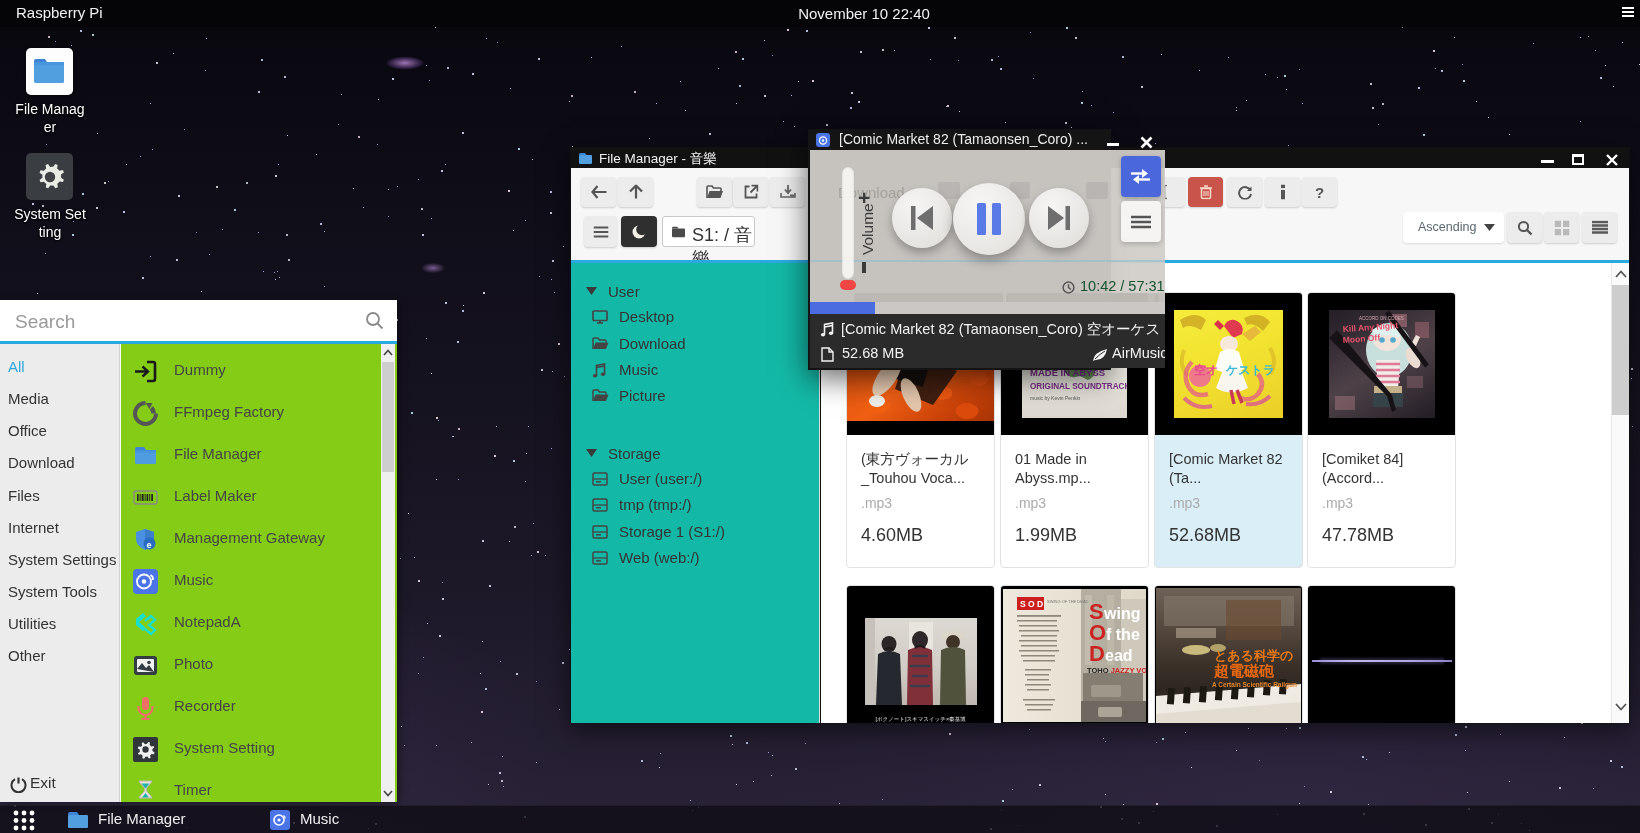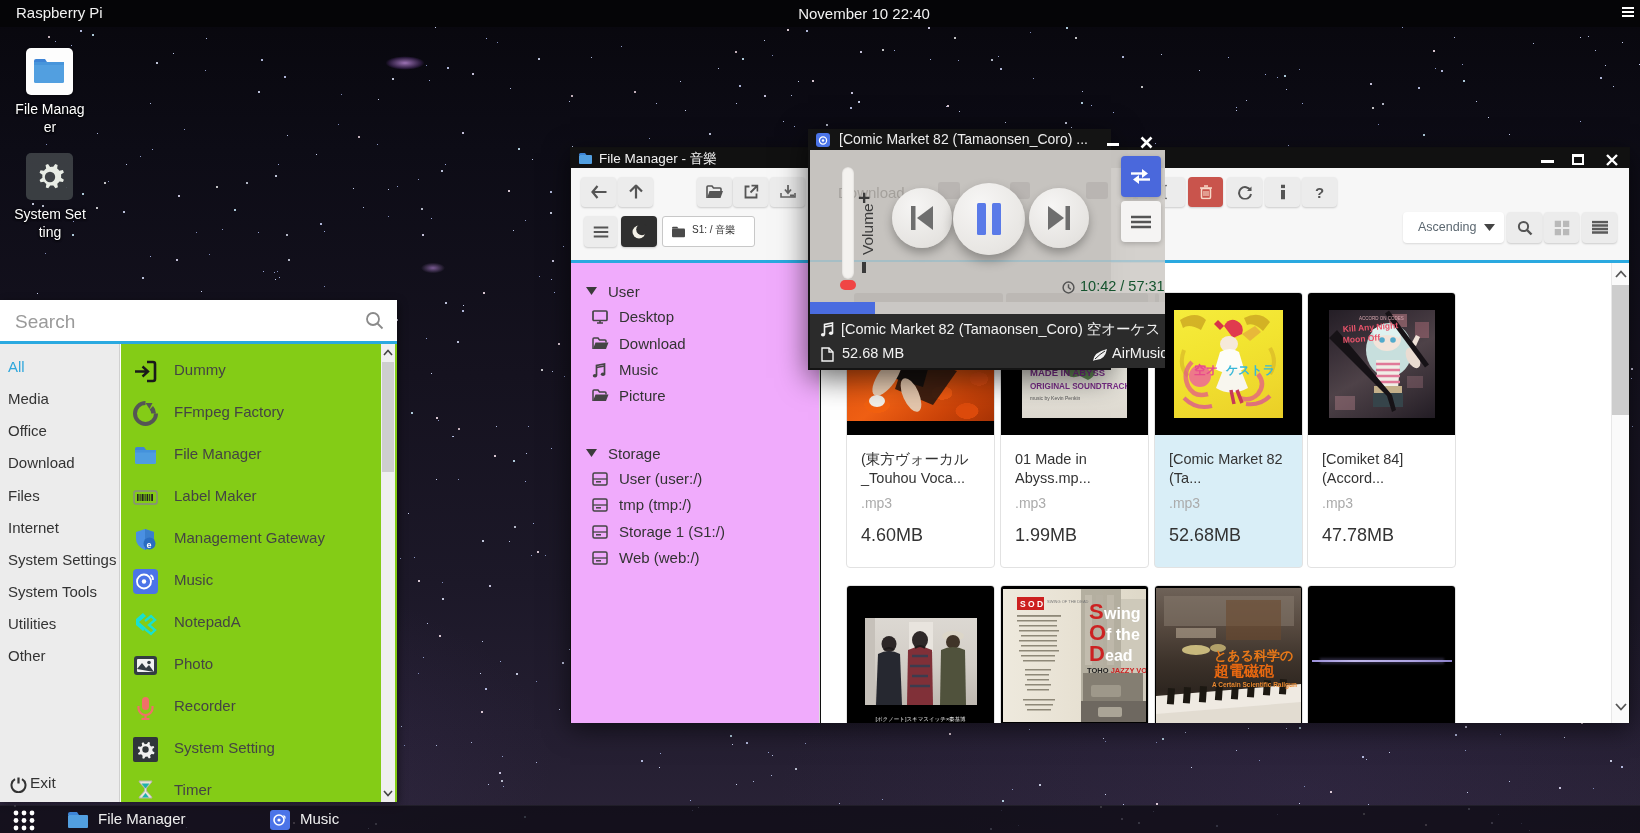--- a/index.html
+++ b/index.html
@@ -161,21 +161,21 @@
       <svg width="16" height="16" viewBox="0 0 16 16">
         <circle cx="8" cy="8" r="6.5" fill="#f5f2e8"></circle>
         <circle cx="11" cy="5.5" r="5.8" fill="#2f2f2f"></circle>
       </svg>
     </div>
 <div class="abs" style="left:92px;top:69px;width:93px;height:31px;background:#fff;border:1px solid #c8c8c8;border-radius:3px;">
   <svg width="15" height="12" style="position:absolute;left:8px;top:9px;" viewBox="0 0 15 12">
         <path d="M1 2 q0-1.2 1.2-1.2 h4 l1.4 1.8 h-6.6z" fill="#4a4a4a"></path>
         <rect x="1" y="2.6" width="13" height="8.6" rx="1" fill="#4a4a4a"></rect>
       </svg>
-  <div class="abs" style="left:29px;top:6px;font-size:10px;color:#333;">S1: / 音樂</div>
+  <div class="abs" style="left:29px;top:6px;font-size:18px;color:#333;">S1: / 音樂</div>
 </div>
 <div class="abs" style="left:833px;top:65px;width:101px;height:31px;background:#fff;border-radius:4px;box-shadow:0 1px 2px rgba(0,0,0,.12);">
   <div class="abs" style="left:15px;top:8px;font-size:12.5px;color:#5b6770;">Ascending</div>
   <svg width="11" height="7" style="position:absolute;left:81px;top:12px;" viewBox="0 0 11 7">
         <path d="M0 0 h11 l-5.5 7z" fill="#444"></path>
       </svg>
 </div>
 <div class="tbtn2" style="left:937px;top:65px;">
       <svg width="16" height="16" viewBox="0 0 16 16">
         <circle cx="6.5" cy="6.5" r="4.6" fill="none" stroke="#555" stroke-width="2"></circle>
@@ -192,21 +192,21 @@
         </g>
       </svg>
     </div>
 <div class="tbtn2" style="left:1012px;top:65px;">
       <svg width="16" height="15" viewBox="0 0 16 15">
         <path d="M0 1.5 h16 M0 5 h16 M0 8.5 h16 M0 12 h16" stroke="#5a5a5a" stroke-width="2.4"></path>
       </svg>
     </div>
 <div class="abs" style="left:1px;top:113px;width:1058px;height:2.5px;background:#2aa9e0;"></div>
 
-<div class="abs" style="left:1px;top:115.5px;width:249px;height:460px;background:#f0abfc;border-right:1px solid #dcdcdc;">
+<div class="abs" style="left:1px;top:115.5px;width:249px;height:460px;background:#14b8a6;border-right:1px solid #dcdcdc;">
 <style>
 .sbrow{position:absolute;left:0;width:249px;height:26px;font-size:15px;color:#333;}
 .sbrow .lbl{position:absolute;left:48px;top:4px;}
 .sbrow svg{position:absolute;left:21px;top:6px;}
 .sbhead{position:absolute;font-size:15px;color:#333;}
 </style>
 <svg width="11" height="8" style="position:absolute;left:15px;top:24px;" viewBox="0 0 11 8">
         <path d="M0 0 h11 L5.5 8z" fill="#3a3a3a"></path>
       </svg>
 <div class="sbhead" style="left:37px;top:20px;">User</div>

